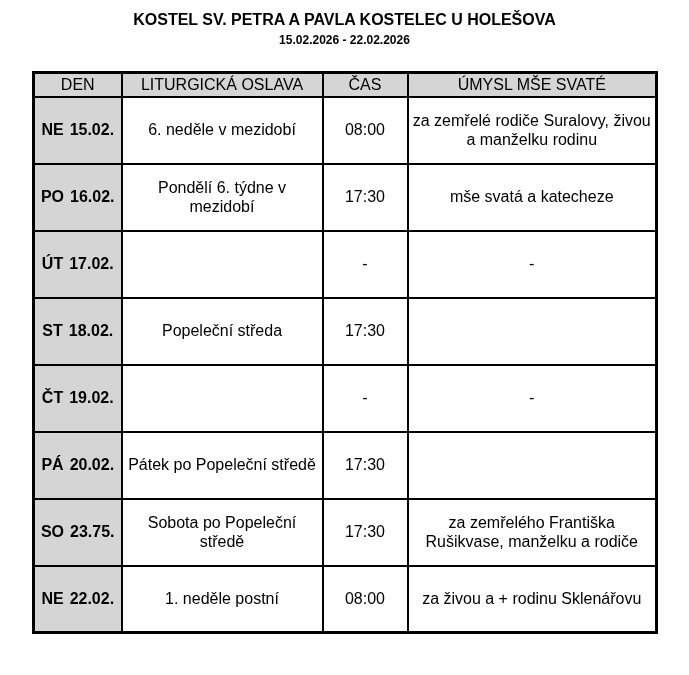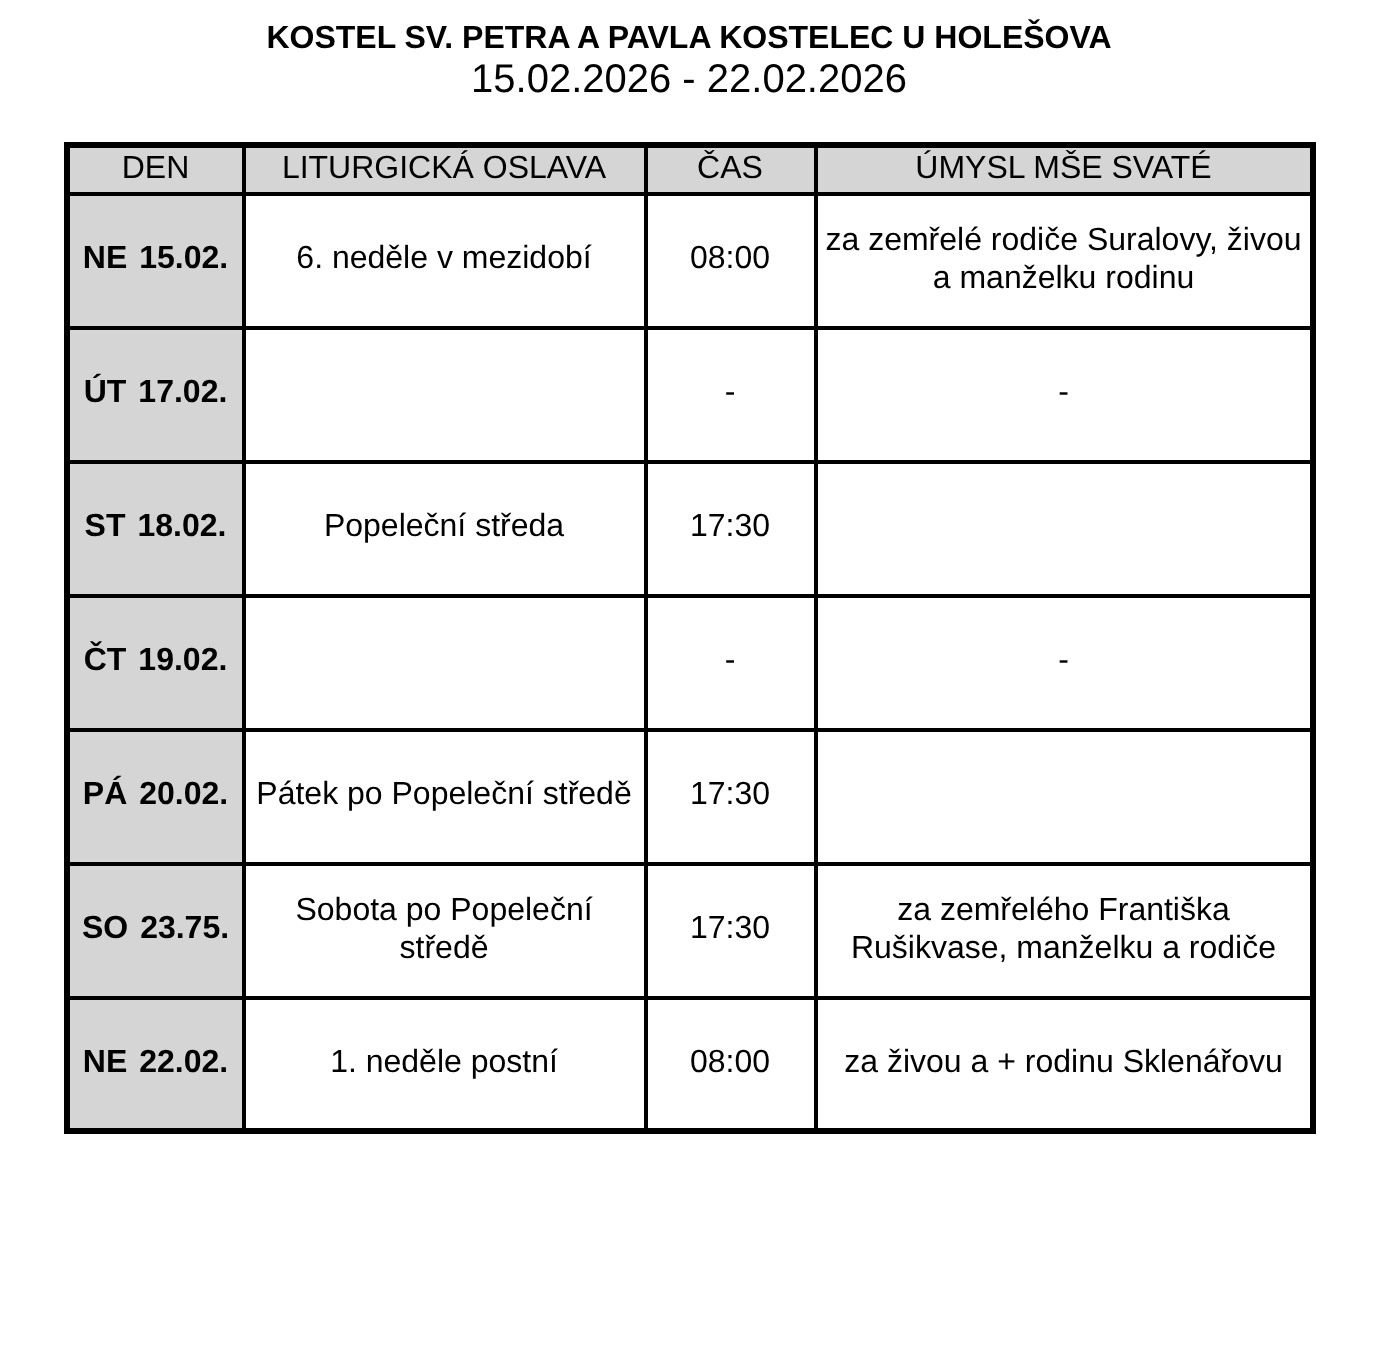--- a/index.html
+++ b/index.html
@@ -24,22 +24,22 @@
   .title-block {
     text-align: center;
     line-height: 20px;
   }
   .title-line1, .title-line2 {
     font-size: 16px;
     font-weight: bold;
     margin: 0;
   }
   .title-line3 {
-    font-size: 20px;
-    font-weight: normal;
+    font-size: 12px;
+    font-weight: bold;
     margin: 0;
   }
   table.schedule {
     border-collapse: collapse;
     table-layout: fixed;
     margin: 21px 0 0 32px;
     border: 3px solid var(--border-color);
   }
   col.c-day { width: 88px; }
   col.c-celebration { width: 201px; }
@@ -108,20 +108,31 @@
             <span>15.02.</span>
           </div>
         </td>
         <td>6. neděle v mezidobí</td>
         <td>08:00</td>
         <td>za zemřelé rodiče Suralovy, živou a manželku rodinu</td>
       </tr>
       <tr>
         <td class="day-cell">
           <div class="day-wrap">
+            <span>PO</span>
+            <span>16.02.</span>
+          </div>
+        </td>
+        <td>Pondělí 6. týdne v mezidobí</td>
+        <td>17:30</td>
+        <td>mše svatá a katecheze</td>
+      </tr>
+      <tr>
+        <td class="day-cell">
+          <div class="day-wrap">
             <span>ÚT</span>
             <span>17.02.</span>
           </div>
         </td>
         <td></td>
         <td>-</td>
         <td>-</td>
       </tr>
       <tr>
         <td class="day-cell">

